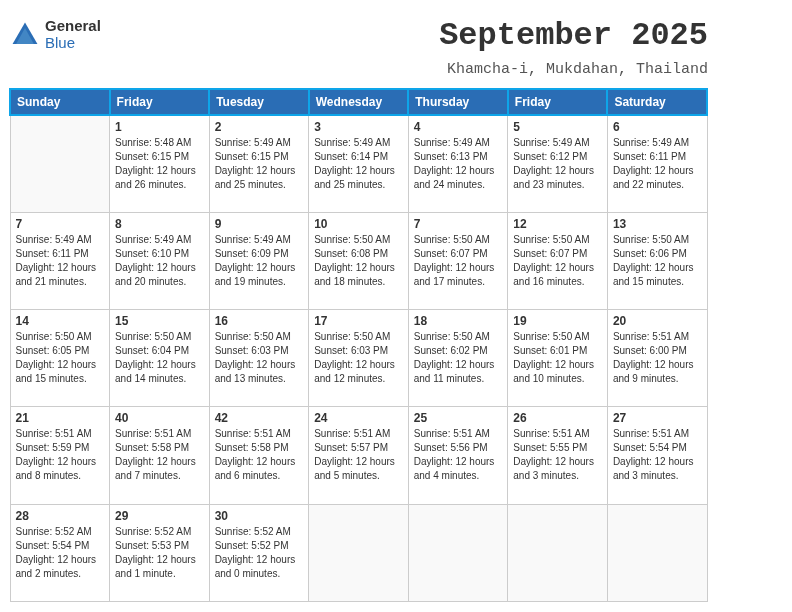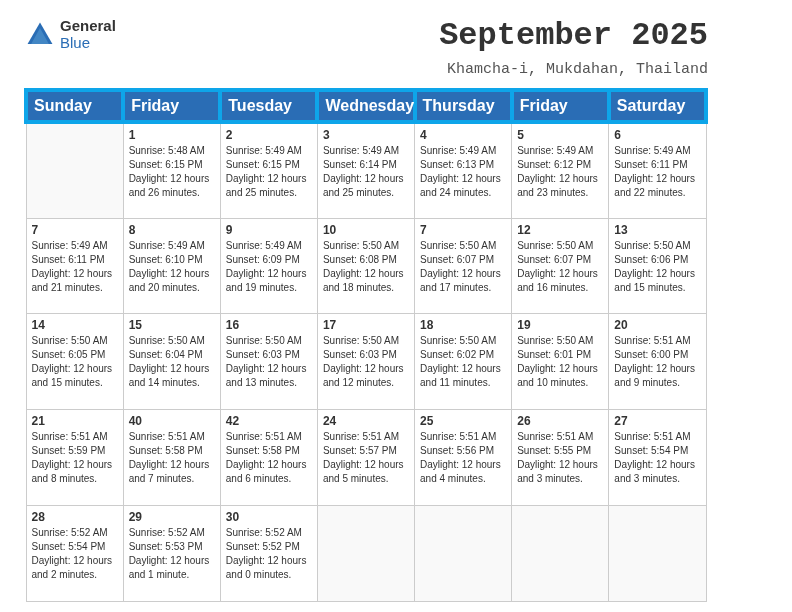--- a/index.html
+++ b/index.html
@@ -6,21 +6,21 @@
     body {
       width: 792px;
       height: 612px;
       background: #fff;
       font-family: Arial, sans-serif;
       overflow: hidden;
     }
     .page {
       width: 728px;
       height: 612px;
-      padding: 18px 20px 10px 24px;
+      padding: 18px 20px 10px 9px;
       display: flex;
       flex-direction: column;
       border-radius: 32px;
     }
     .header {
       display: flex;
       justify-content: space-between;
       align-items: flex-start;
       margin-bottom: 10px;
     }
@@ -65,25 +65,25 @@
     }
     .calendar {
       flex: 1;
       border-collapse: collapse;
       width: 100%;
       table-layout: fixed;
     }
     .calendar th {
       background-color: #2a6db5;
       color: #fff;
-      font-size: 16px;
+      font-size: 12px;
       font-weight: bold;
       text-align: left;
       padding: 5px 6px;
-      border: 4px solid #0ea5e9;
+      border: 2px solid #0ea5e9;
     }
     .calendar td {
       vertical-align: top;
       border: 1px solid #ccc;
       padding: 4px 5px;
       font-size: 10px;
       color: #333;
       background: #fff;
       height: 88px;
     }

